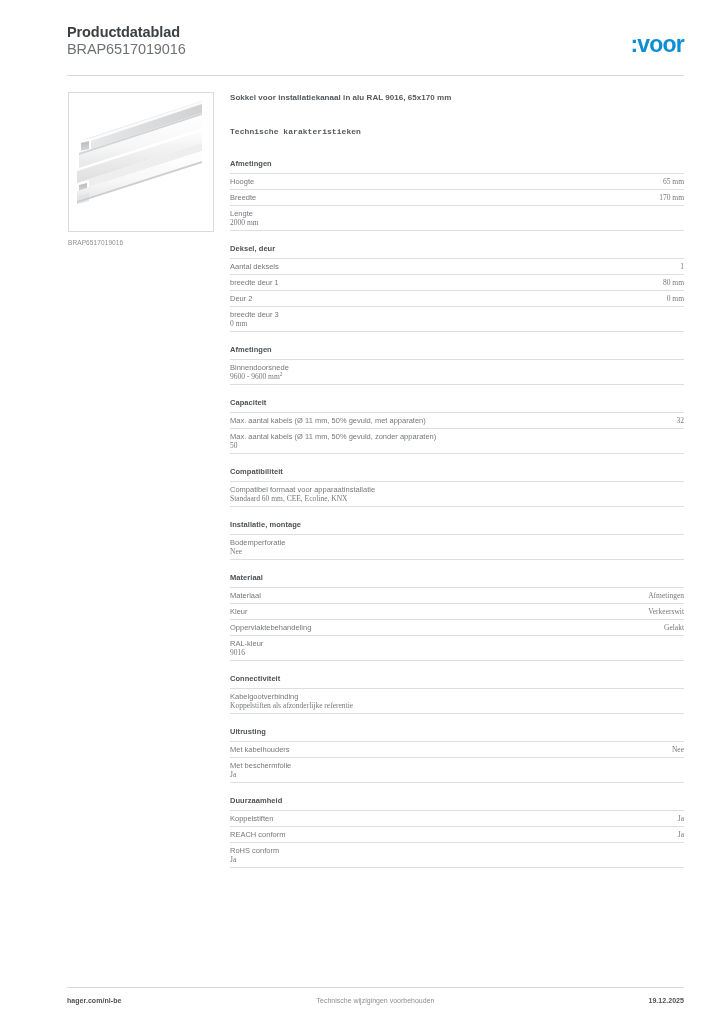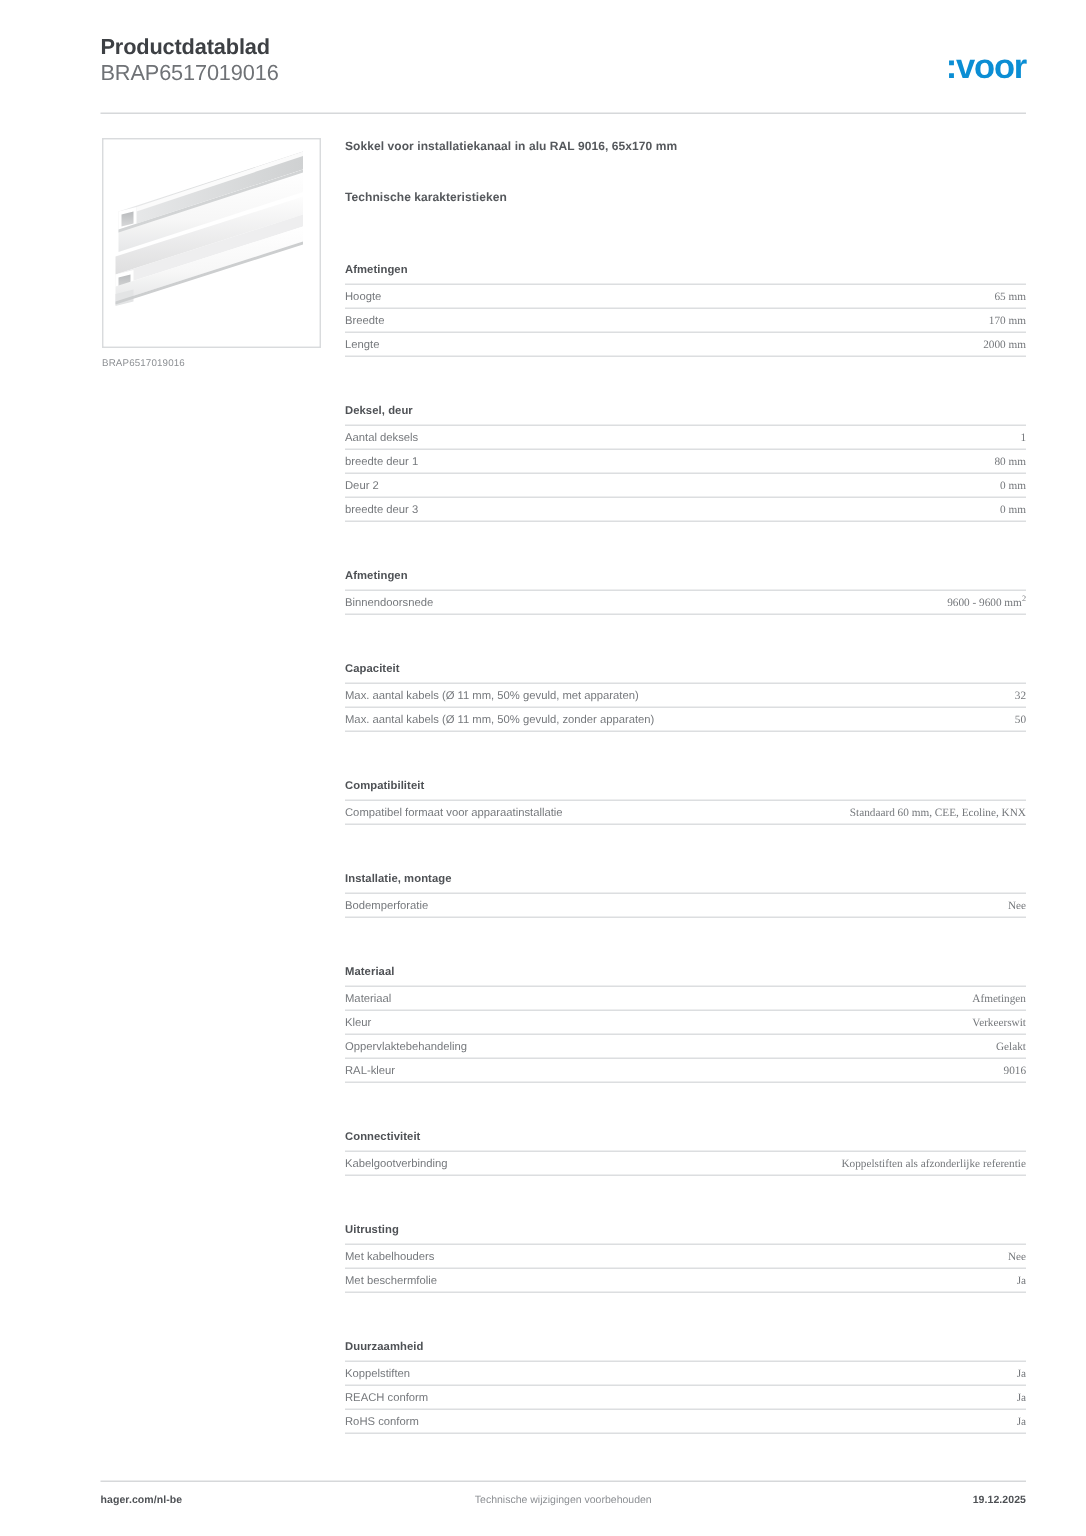--- a/index.html
+++ b/index.html
@@ -103,25 +103,26 @@
     color: #55585c;
     letter-spacing: 0.05px;
     margin: 0 0 23px 0;
     line-height: 11px;
   }
   .section-title {
     font-size: 8px;
     font-weight: bold;
     color: #55585c;
     letter-spacing: 0.05px;
-    margin: 0 0 38px 0;
+    margin: 0 0 22px 0;
     line-height: 11px;
+    font-family: Liberation Mono, monospace;
   }
   .group {
-    margin-bottom: 31px;
+    margin-bottom: 13px;
   }
   .group-title {
     font-size: 7.5px;
     font-weight: bold;
     color: #4e5155;
     letter-spacing: 0.05px;
     padding-bottom: 4px;
     line-height: 10px;
   }
   .row {
@@ -129,20 +130,21 @@
     justify-content: space-between;
     align-items: baseline;
     border-top: 1px solid #dcdee0;
     padding: 3px 0 3px 0;
     font-size: 7.5px;
     line-height: 9px;
     color: #75787c;
   }
   .group .row:last-child {
     border-bottom: 1px solid #dcdee0;
+    flex-direction: column;
   }
   .row-label {
     text-align: left;
     padding-right: 10px;
     white-space: nowrap;
   }
   .row-value {
     text-align: center;
     white-space: nowrap;
     font-family: Liberation Serif, serif;

